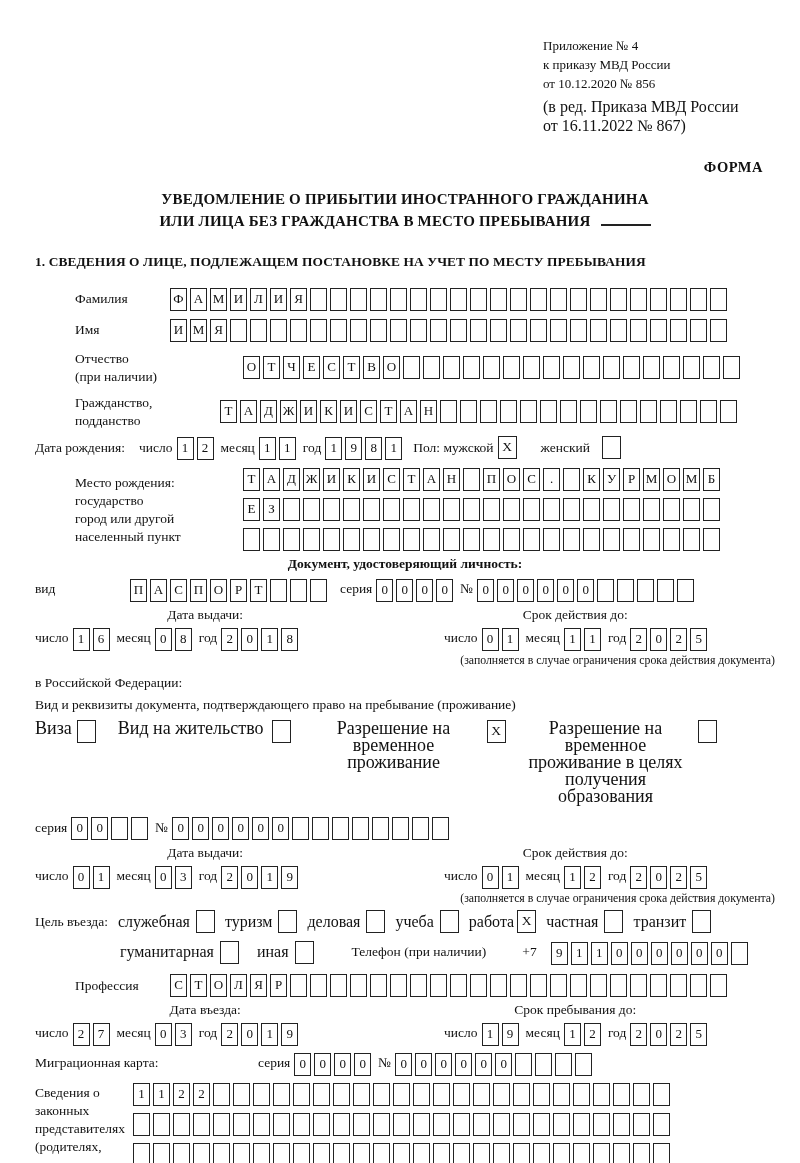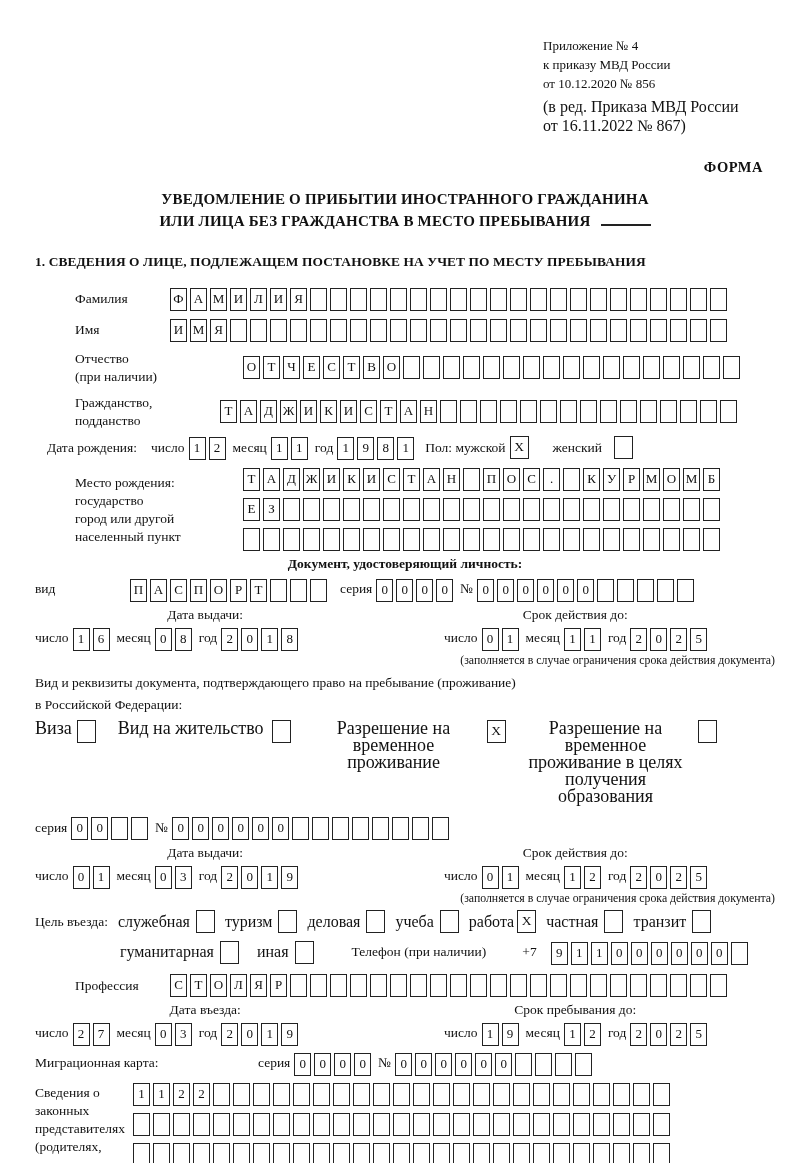--- a/index.html
+++ b/index.html
@@ -102,21 +102,21 @@
 
   <div class="row">
     <div class="lbl w145">
       <div>Гражданство,</div>
       <div>подданство</div>
     </div>
     <div class="cells"><span class="cell">Т</span><span class="cell">А</span><span class="cell">Д</span><span class="cell">Ж</span><span class="cell">И</span><span class="cell">К</span><span class="cell">И</span><span class="cell">С</span><span class="cell">Т</span><span class="cell">А</span><span class="cell">Н</span><span class="cell"></span><span class="cell"></span><span class="cell"></span><span class="cell"></span><span class="cell"></span><span class="cell"></span><span class="cell"></span><span class="cell"></span><span class="cell"></span><span class="cell"></span><span class="cell"></span><span class="cell"></span><span class="cell"></span><span class="cell"></span><span class="cell"></span></div>
   </div>
 
   <div class="inline-row">
-    <span class="dlabel" style="margin-left:12px">Дата рождения:</span>
+    <span class="dlabel" style="margin-left:0">Дата рождения:</span>
     <span class="dlabel" style="margin-left:10px">число</span>
     <span class="cells"><span class="cell">1</span><span class="cell">2</span></span>
     <span class="dlabel">месяц</span>
     <span class="cells"><span class="cell">1</span><span class="cell">1</span></span>
     <span class="dlabel">год</span>
     <span class="cells"><span class="cell">1</span><span class="cell">9</span><span class="cell">8</span><span class="cell">1</span></span>
     <span class="dlabel" style="margin-left:8px">Пол: мужской</span>
     <span class="checkbox">X</span>
     <span class="dlabel" style="margin-left:24px">женский</span>
     <span class="checkbox" style="margin-left:8px"></span>
@@ -166,22 +166,22 @@
         <span class="dlabel">месяц</span>
         <span class="cells"><span class="cell">1</span><span class="cell">1</span></span>
         <span class="dlabel">год</span>
         <span class="cells"><span class="cell">2</span><span class="cell">0</span><span class="cell">2</span><span class="cell">5</span></span>
       </div>
       <div class="dp-note">(заполняется в случае ограничения срока действия документа)</div>
     </div>
   </div>
 
   <div class="residence-lines">
+    <div>в Российской Федерации:</div>
     <div>Вид и реквизиты документа, подтверждающего право на пребывание (проживание)</div>
-    <div>в Российской Федерации:</div>
   </div>
 
   <div class="opts">
     <div class="opt">
       <span class="opt-label">Виза</span>
       <span class="checkbox" style="margin-left:5px"></span>
     </div>
     <div class="opt" style="margin-left:22px">
       <span class="opt-label">Вид на жительство</span>
       <span class="checkbox"></span>

